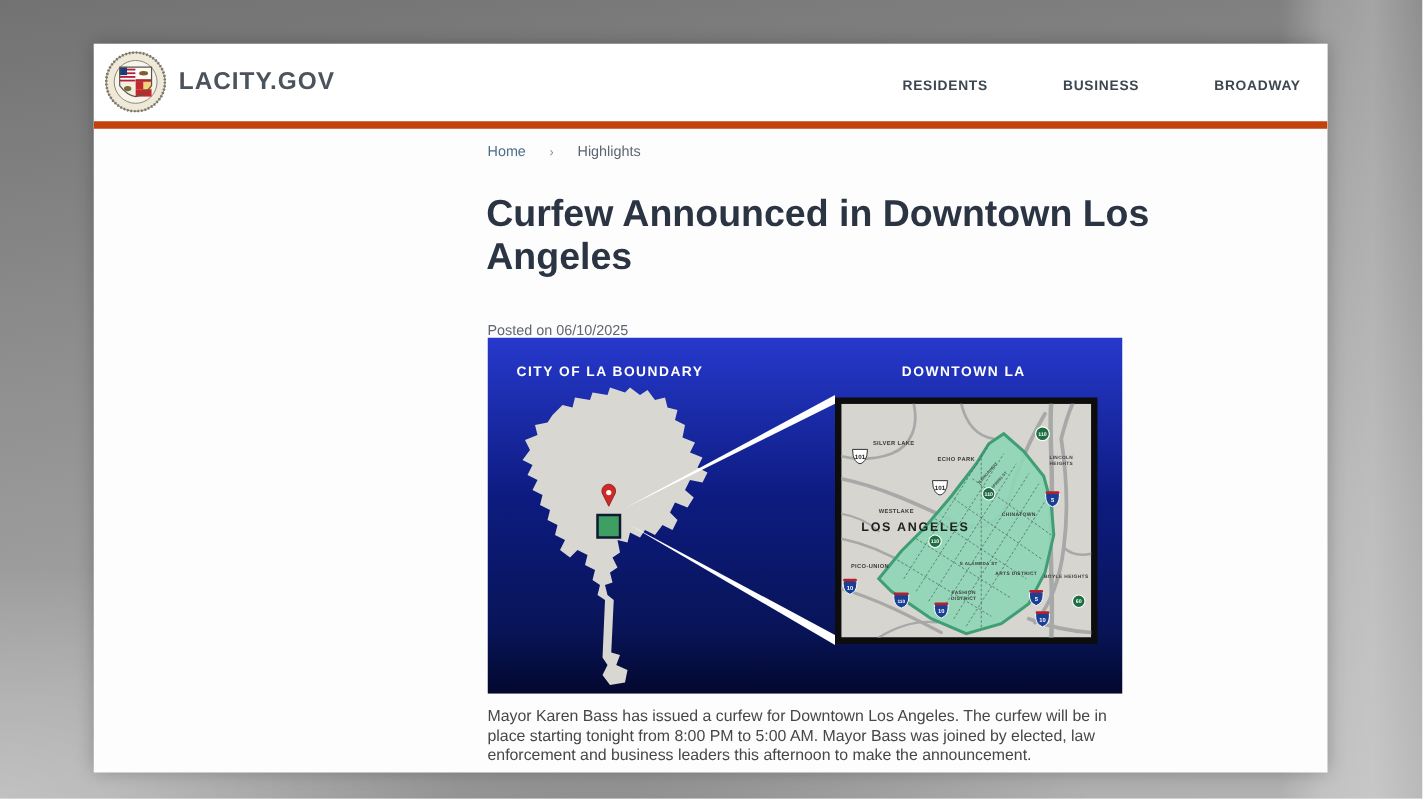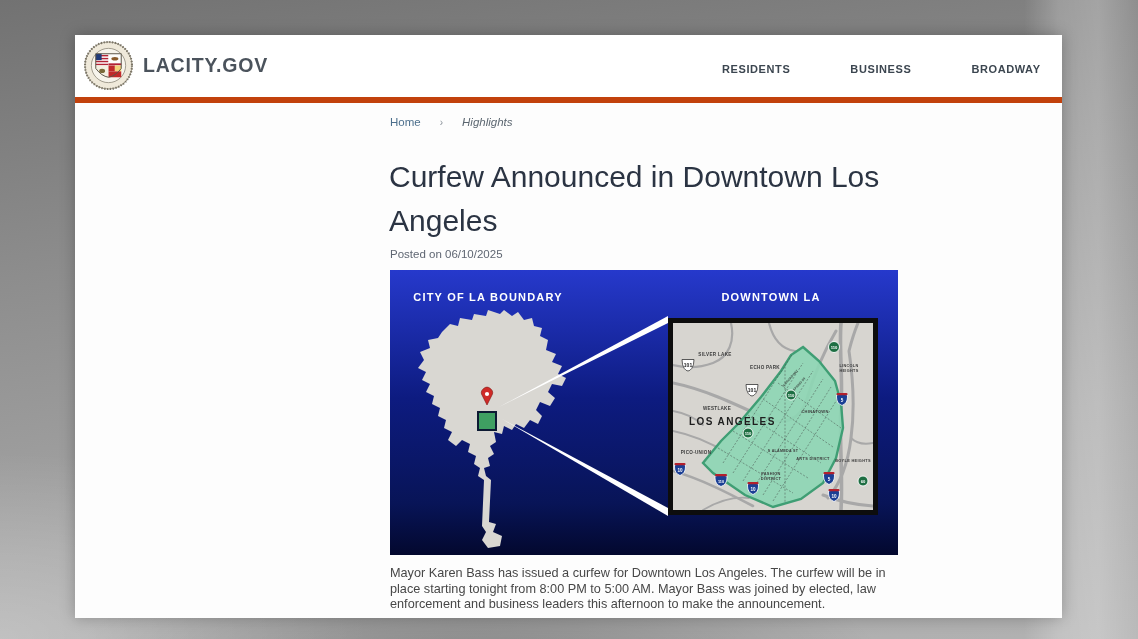--- a/index.html
+++ b/index.html
@@ -32,28 +32,28 @@
     position:absolute; left:611px; top:0; height:68px;
     display:flex; align-items:center; gap:24px; white-space:nowrap;
   }
   .nav-item { font-size:11px; font-weight:700; letter-spacing:0.6px; color:#3c4650; cursor:pointer;padding-left:36px; }
 
   .content { position:absolute; left:0; top:68px; width:100%; }
 
   .breadcrumb { position:absolute; left:315px; top:13px; font-size:11.5px; display:flex; gap:19px; align-items:center; }
   .crumb-home { color:#4c6f8c; cursor:pointer; }
   .crumb-sep { color:#8a9199; font-size:10px; }
-  .crumb-current { color:#5b6670;font-style:italic; }
+  .crumb-current { color:#5b6670; }
 
   .article-title {
     position:absolute; left:314px; top:52px; width:545px;
-    font-size:30px; line-height:44px; font-weight:400; color:#2b3443;
-  }
-
-  .posted-on { position:absolute; left:315px; top:145px; font-size:11.5px; color:#5f6672;text-align:center; }
+    font-size:30px; line-height:34px; font-weight:700; color:#2b3443;
+  }
+
+  .posted-on { position:absolute; left:315px; top:156px; font-size:11.5px; color:#5f6672;text-align:center; }
 
   .banner { position:absolute; left:315px; top:167px; width:508px; height:285px; display:block; }
   .banner text { font-family:"Liberation Sans", sans-serif; }
   .banner-label { font-size:11px; font-weight:700; letter-spacing:1.2px; fill:#ffffff; text-anchor:middle; }
   .nl { font-size:4.6px; font-weight:700; fill:#3c3c3c; letter-spacing:0.3px; text-anchor:middle; }
   .city-label { font-size:10px; font-weight:700; fill:#1e1e1e; letter-spacing:1.4px; }
   .street { font-size:3.2px; font-weight:700; fill:#3e4e46; text-anchor:middle; }
   .sh-w { font-size:5px; font-weight:700; fill:#222; text-anchor:middle; }
   .sh-b { font-size:4.6px; font-weight:700; fill:#fff; text-anchor:middle; }
   .sh-g { font-size:4.2px; font-weight:700; fill:#fff; text-anchor:middle; }

